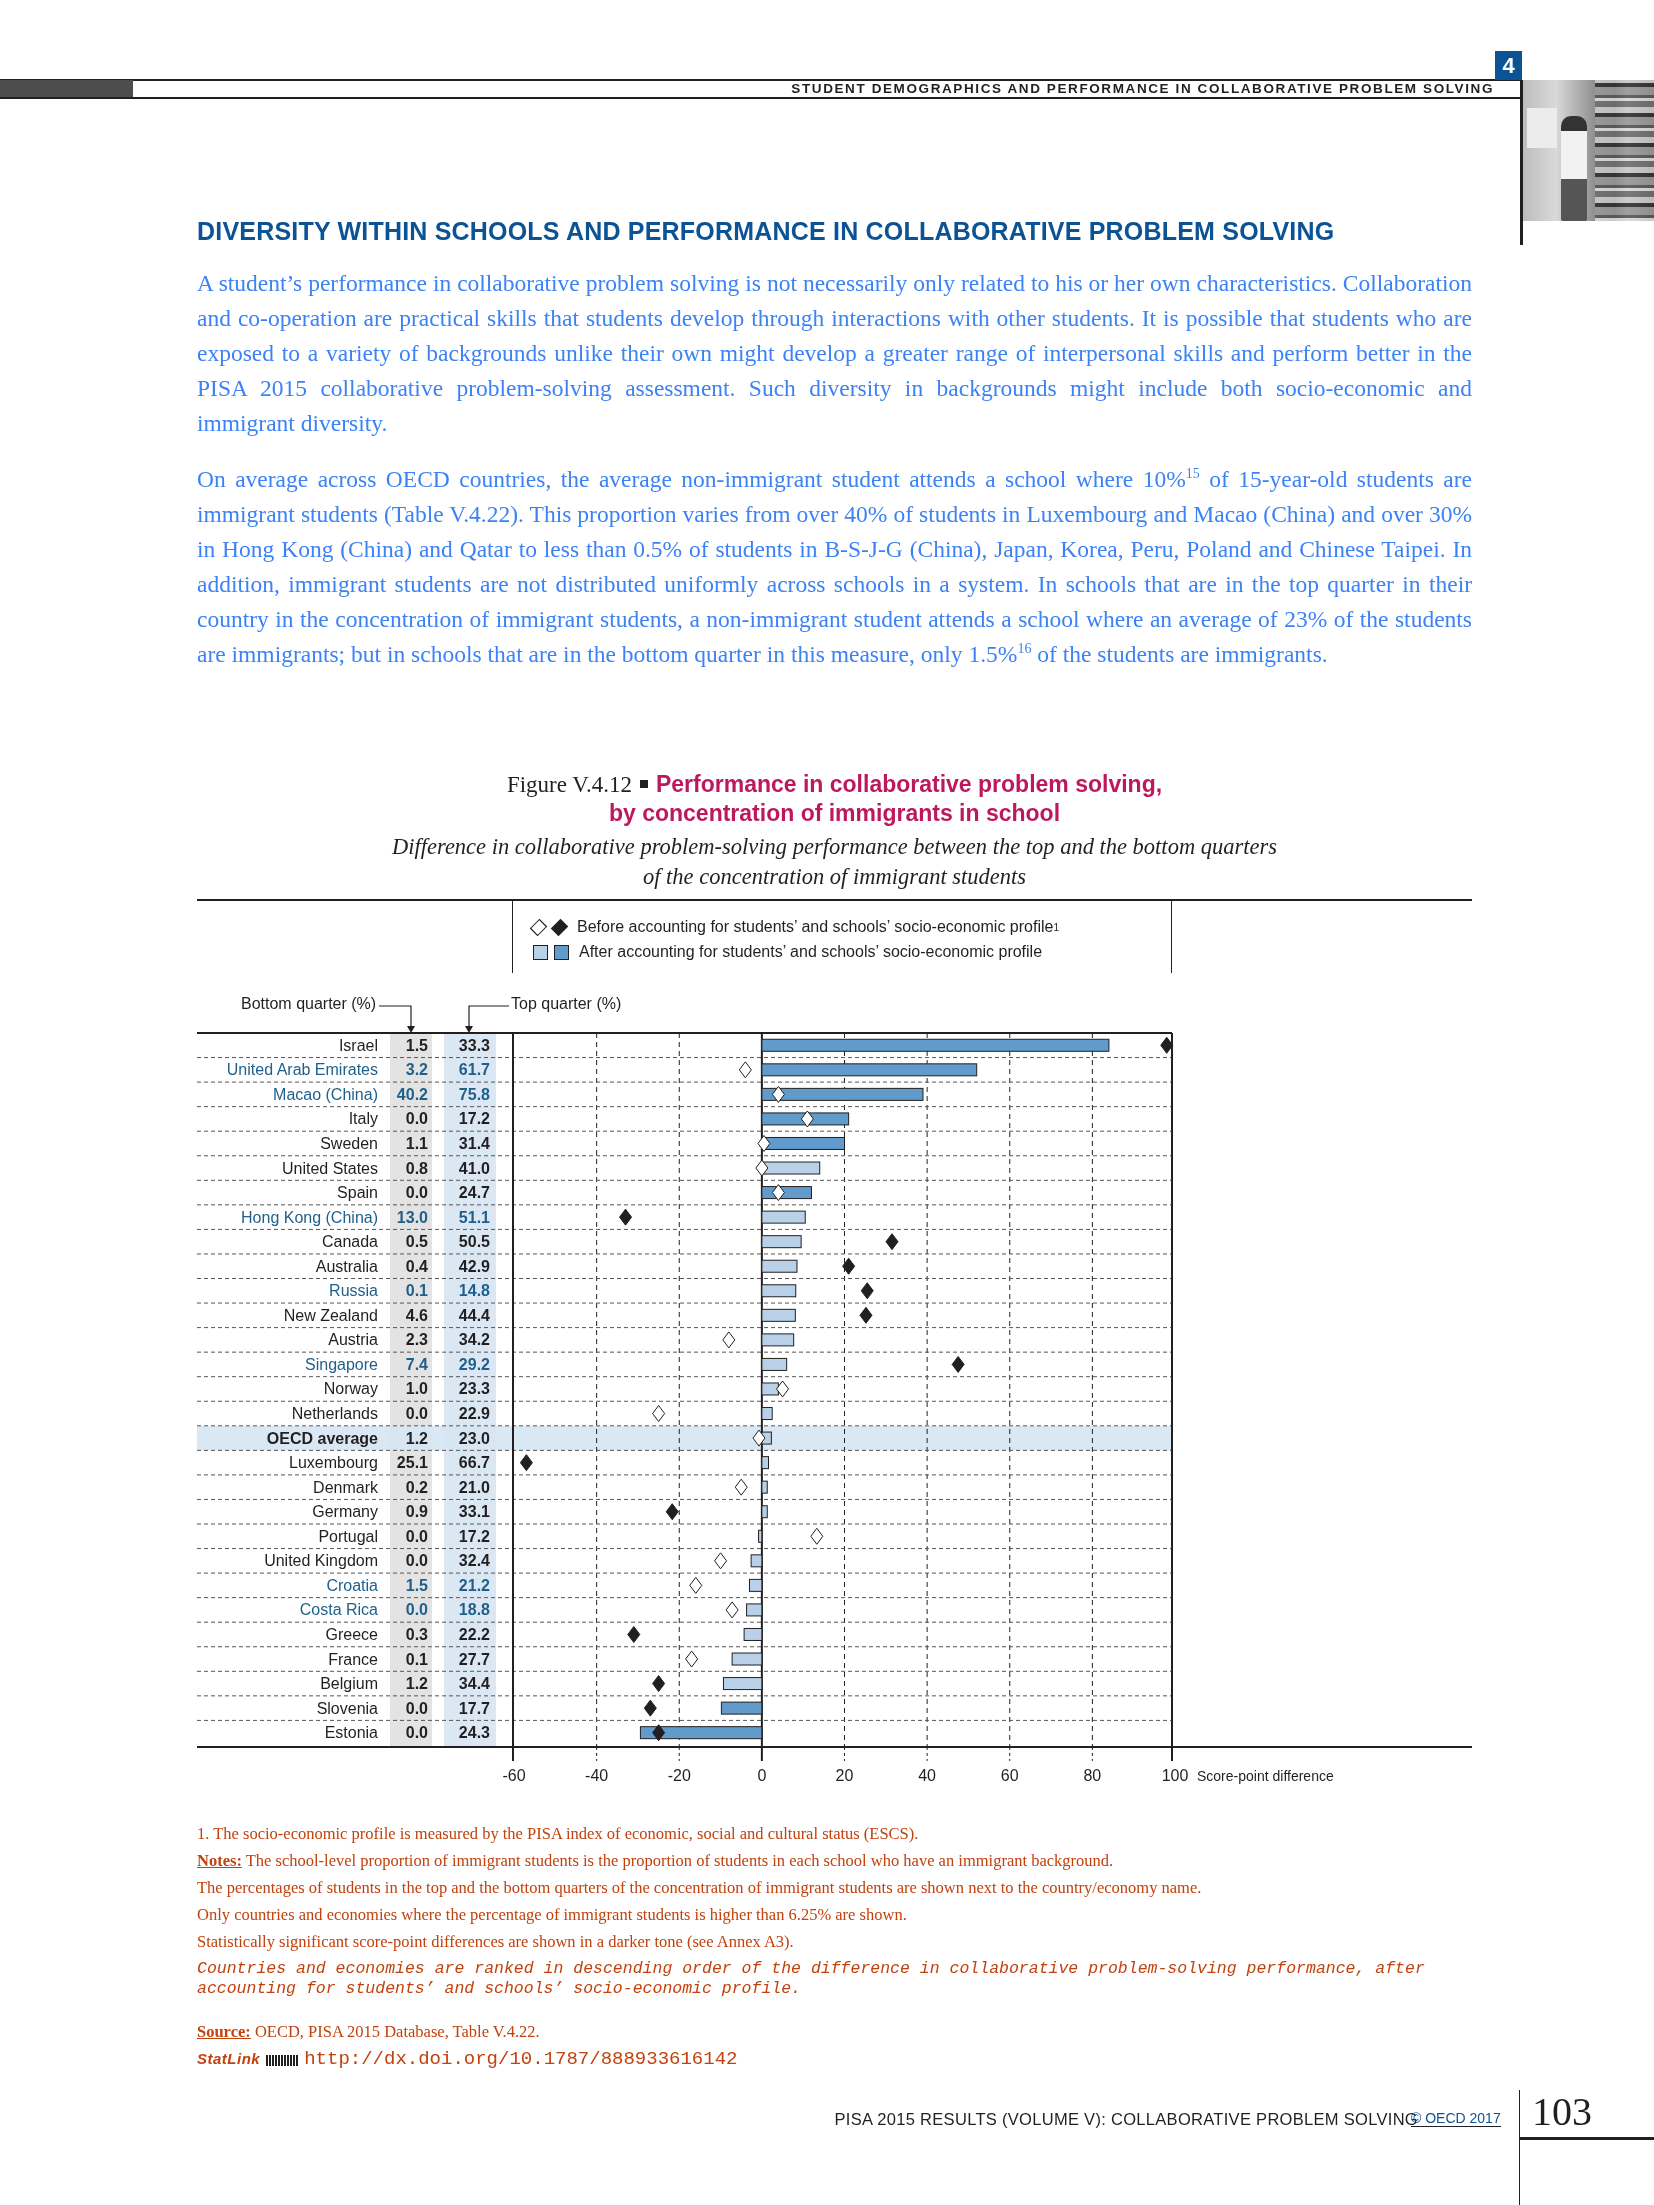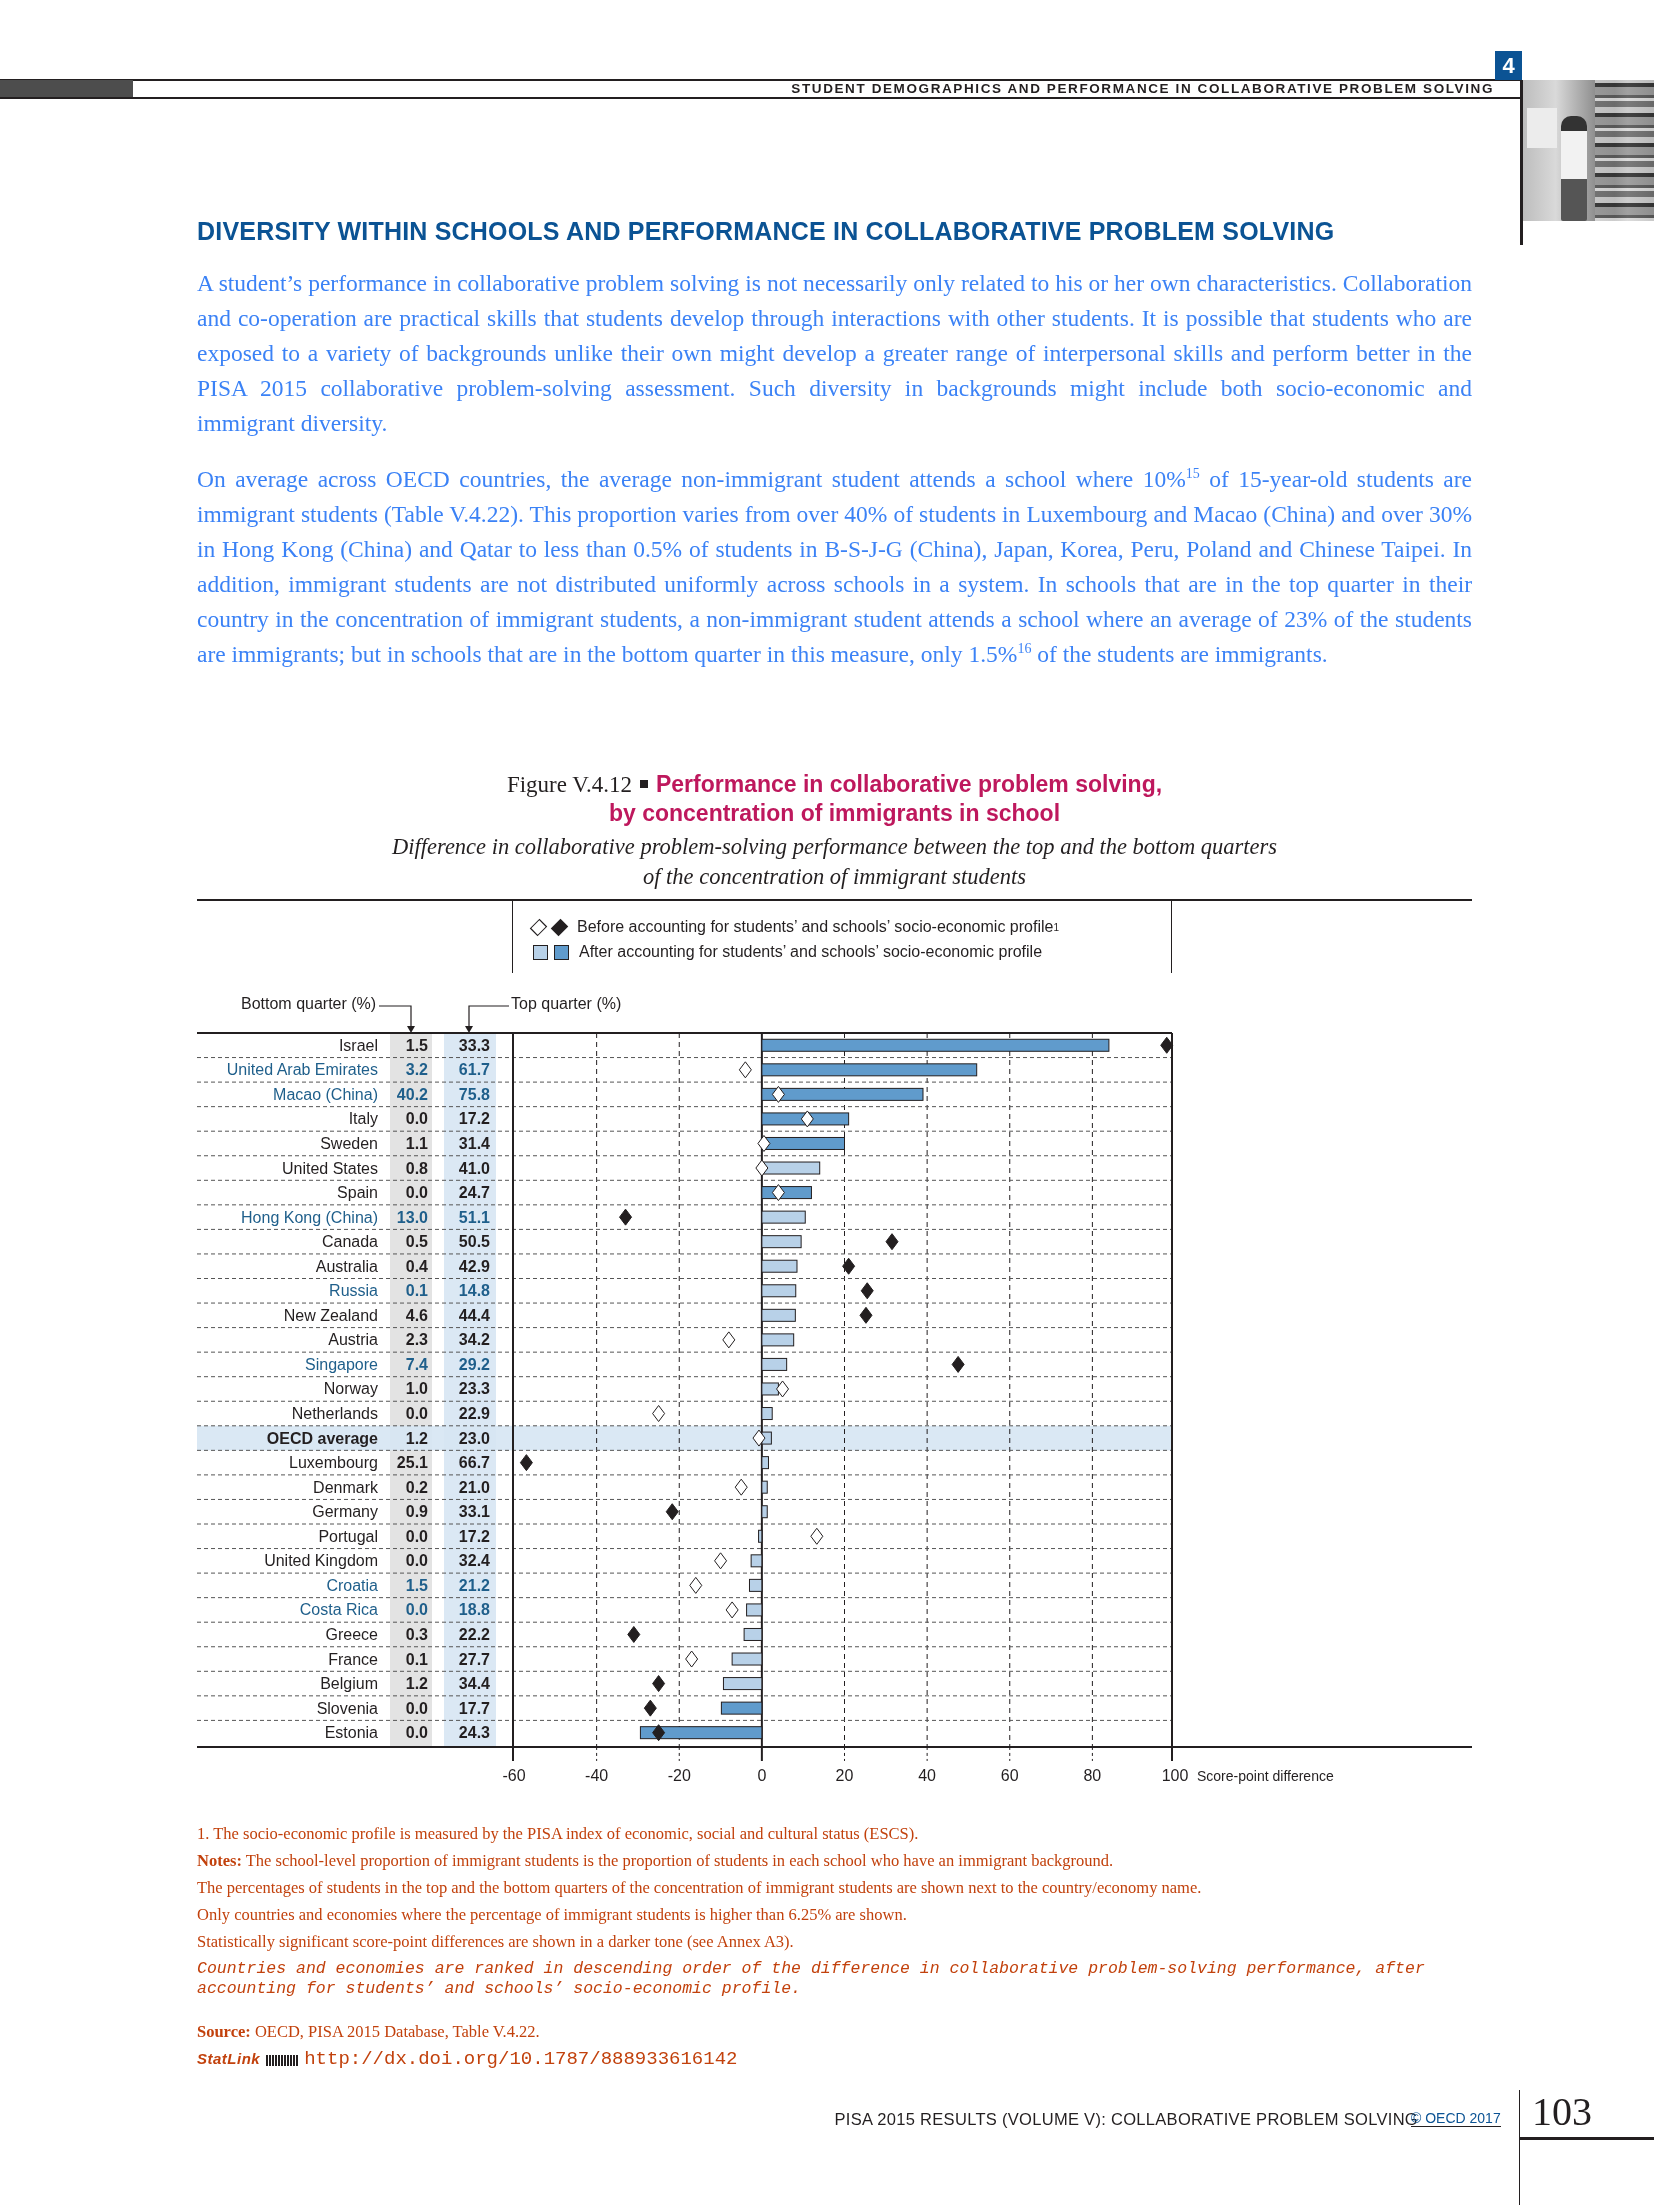--- a/index.html
+++ b/index.html
@@ -43,21 +43,21 @@
   .qlabel { font-size:16px; top:995px; color:#231f20; white-space:nowrap; }
   .bq-label { left:221px;margin-left:20px; }
   .tq-label { left:511px; }
   
   svg#chart { position:absolute; left:0; top:0; }
   .ctext { font-family:"Liberation Sans", sans-serif; }
   
   .notes { left:197px; top:1820px; width:1290px; font-family:"Liberation Serif", serif; font-size:16.5px; line-height:27px; color:#c2410c; }
   .notes div { white-space:nowrap; }
   .notes .it { font-style:italic; white-space:normal; line-height:20px; margin-top:4px; margin-bottom:19px;font-family:Liberation Mono, monospace; }
-  .notes b { font-weight:bold; }
+  .notes b { font-weight:bold;text-decoration:underline; }
   .statlink { font-style:italic; font-weight:bold; font-family:"Liberation Sans", sans-serif; font-size:15px; letter-spacing:0.5px; }
   .statlink-icon { display:inline-block; width:32px; height:11px; background:repeating-linear-gradient(90deg,#231f20 0 2px,#fff 2px 3px); vertical-align:middle; margin:0 6px; }
   .statlink-url { font-family:"Liberation Mono", monospace; font-size:19px; }
   
   .footer-text { right:236px; top:2110px; font-size:16.5px; letter-spacing:0.3px; color:#231f20; white-space:nowrap; }
   .footer-copy { left:1411px; top:2110px; font-size:14px; color:#0b5394; white-space:nowrap; border-bottom:1px solid #231f20; }
   .footer-vline { left:1519px; top:2090px; width:1px; height:115px; background:#231f20; }
   .page-num { left:1532px; top:2088px; font-family:"Liberation Serif", serif; font-size:40px; color:#231f20; }
   .page-num-rule { left:1520px; top:2137px; width:134px; height:3px; background:#231f20; }
 </style>

